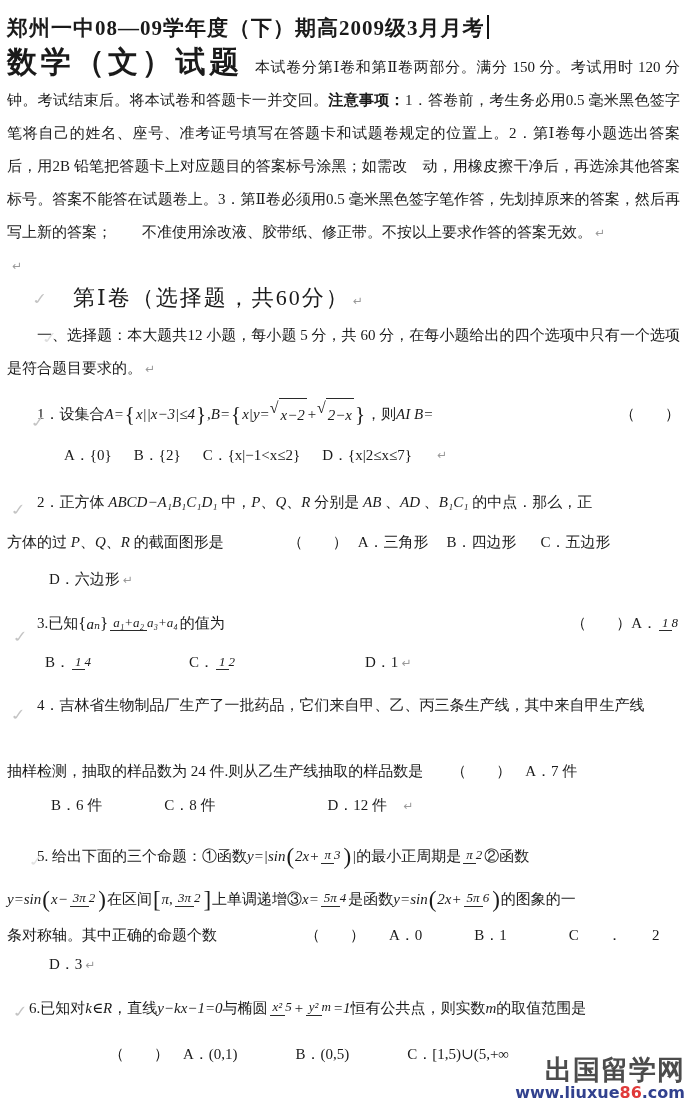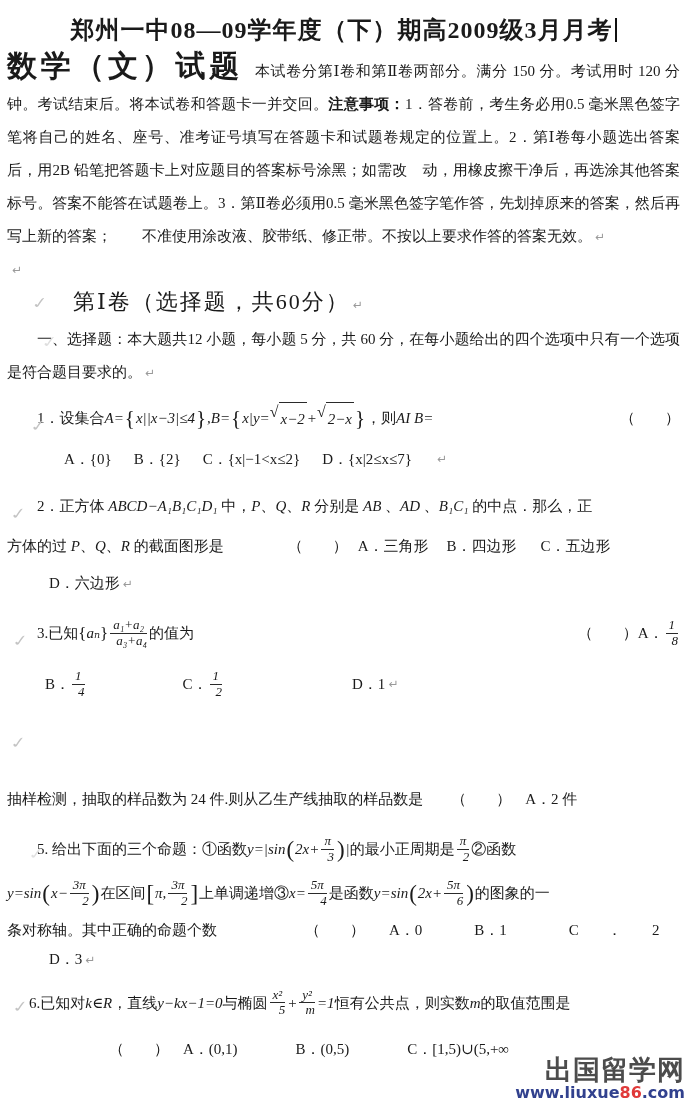--- a/index.html
+++ b/index.html
@@ -4,21 +4,21 @@
 <style>
   * { box-sizing: border-box; }
   html,body { margin:0; padding:0; }
   body {
     width:687px; height:1105px; background:#ffffff; color:#1a1a1a;
     font-family:"Liberation Serif","DejaVu Serif",serif;
     position:relative; overflow:hidden;
   }
   .page { padding:0 7px; }
 
-  .title { text-align:center; font-size:24px; font-weight:700; margin:14px 0 0; letter-spacing:1px; }
+  .title { font-size:21px; font-weight:700; margin:14px 0 0; letter-spacing:1px; }
   .caret { display:inline-block; width:2px; height:24px; background:#111; vertical-align:-4px; margin-left:2px; }
 
   .p-notice { font-size:15px; line-height:33px; text-align:justify; margin:3px 0 0; }
   .subtitle-big { font-size:30px; font-weight:700; letter-spacing:3px; margin-right:12px; }
   .bold { font-weight:700; }
 
   .pmark { color:#9a9a9a; font-size:12px; font-family:"DejaVu Sans",sans-serif; margin-left:3px; }
   .pmark-line { margin:8px 0 0 2px; line-height:14px; }
 
   .tick { position:absolute; color:#c4c4c4; font-size:13px; transform:rotate(-14deg) scaleX(1.6);
@@ -29,22 +29,22 @@
 
   .instr { position:relative; font-size:15px; line-height:33px; text-indent:2em; text-align:justify; margin:6px 0 0; }
   .instr .tick { left:-1px; top:8px; opacity:.55; }
 
   .q { position:relative; font-size:15px; }
   .mi { font-style:italic; }
   .row { display:flex; align-items:center; white-space:nowrap; }
   .sp { flex:1; }
   .ind { display:inline-block; width:30px; }
 
-  .frac { display:inline-flex; flex-direction:column; vertical-align:middle; text-align:center;
-          font-size:13px; line-height:1.15; font-style:italic; margin:0 2px;align-items:flex-end; }
+  .frac { display:inline-flex; flex-direction:row; vertical-align:middle; text-align:center;
+          font-size:13px; line-height:1.15; font-style:italic; margin:0 2px; }
   .fn { border-bottom:1px solid #2a2a2a; padding:0 3px; display:block; }
   .fd { display:block; }
 
   .sqrtv { display:inline-flex; align-items:flex-start; font-style:italic; }
   .rad { font-style:normal; font-size:16px; line-height:1.2; }
   .bar { border-top:1px solid #2a2a2a; padding:1px 2px 0; }
 
   .bb  { font-size:21px; font-weight:400; line-height:1; margin:0 1px; }
   .bb2 { font-size:17px; line-height:1; }
   .bp  { font-size:23px; font-weight:300; line-height:1; margin:0 1px; }
@@ -165,21 +165,22 @@
           <span class="fn">1</span>
           <span class="fd">2</span>
         </span>
         <span style="margin-left:128px;">D．1</span>
         <span class="pmark">↵</span>
       </div>
   </div>
 
   <div class="q">
     <span class="tick" style="left:6px;top:18px;">✓</span>
-    <p class="q4p"><br><br><span>抽样检测，抽取的样品数为 24 件.则从乙生产线抽取的样品数是</span><span style="margin-left:28px;">（　　）</span><span style="margin-left:14px;">A．2 件</span></p>
+    <p class="q4p"><span>4．吉林省生物制品厂生产了一批药品，它们来自甲、乙、丙三条生产线，其中来自甲生产线</span><br><br><span>抽样检测，抽取的样品数为 24 件.则从乙生产线抽取的样品数是</span><span style="margin-left:28px;">（　　）</span><span style="margin-left:14px;">A．7 件</span></p>
+    <p class="q4opts"><span>B．6 件</span><span style="margin-left:62px;">C．8 件</span><span style="margin-left:112px;">D．12 件</span><span class="pmark" style="margin-left:16px;">↵</span></p>
   </div>
 
   <div class="q">
     <span class="tick" style="left:24px;top:16px;opacity:.5;">✓</span>
     <div class="q5p1">
         <span class="ind"></span>
         <span>5. 给出下面的三个命题：①函数 </span>
         <span class="mi">y=|sin</span>
         <span class="bp">(</span>
         <span class="mi">2x+</span>

